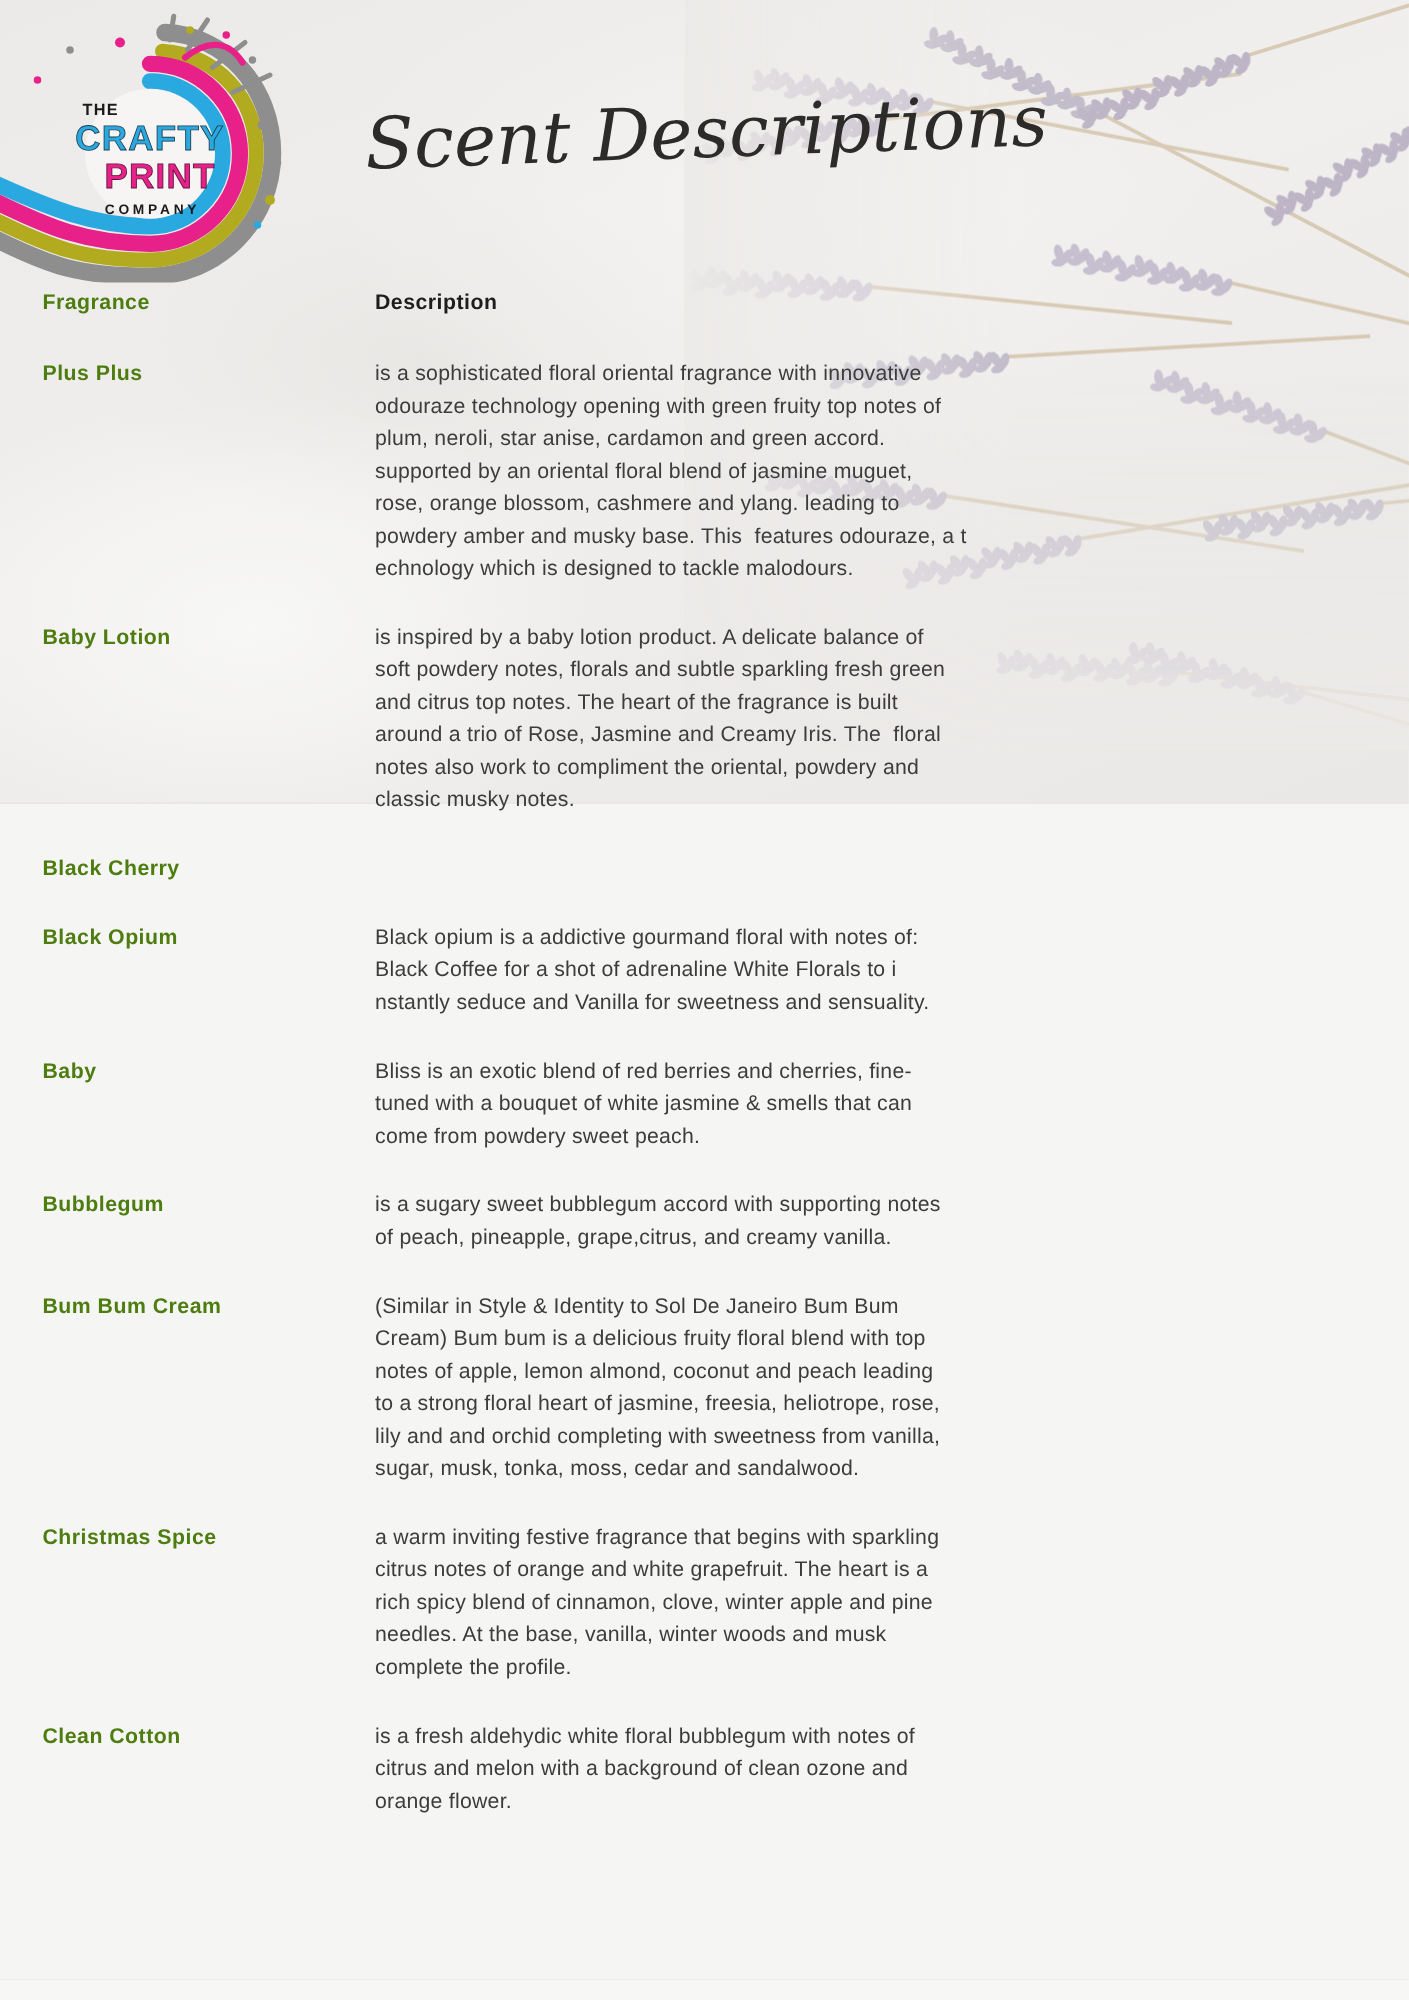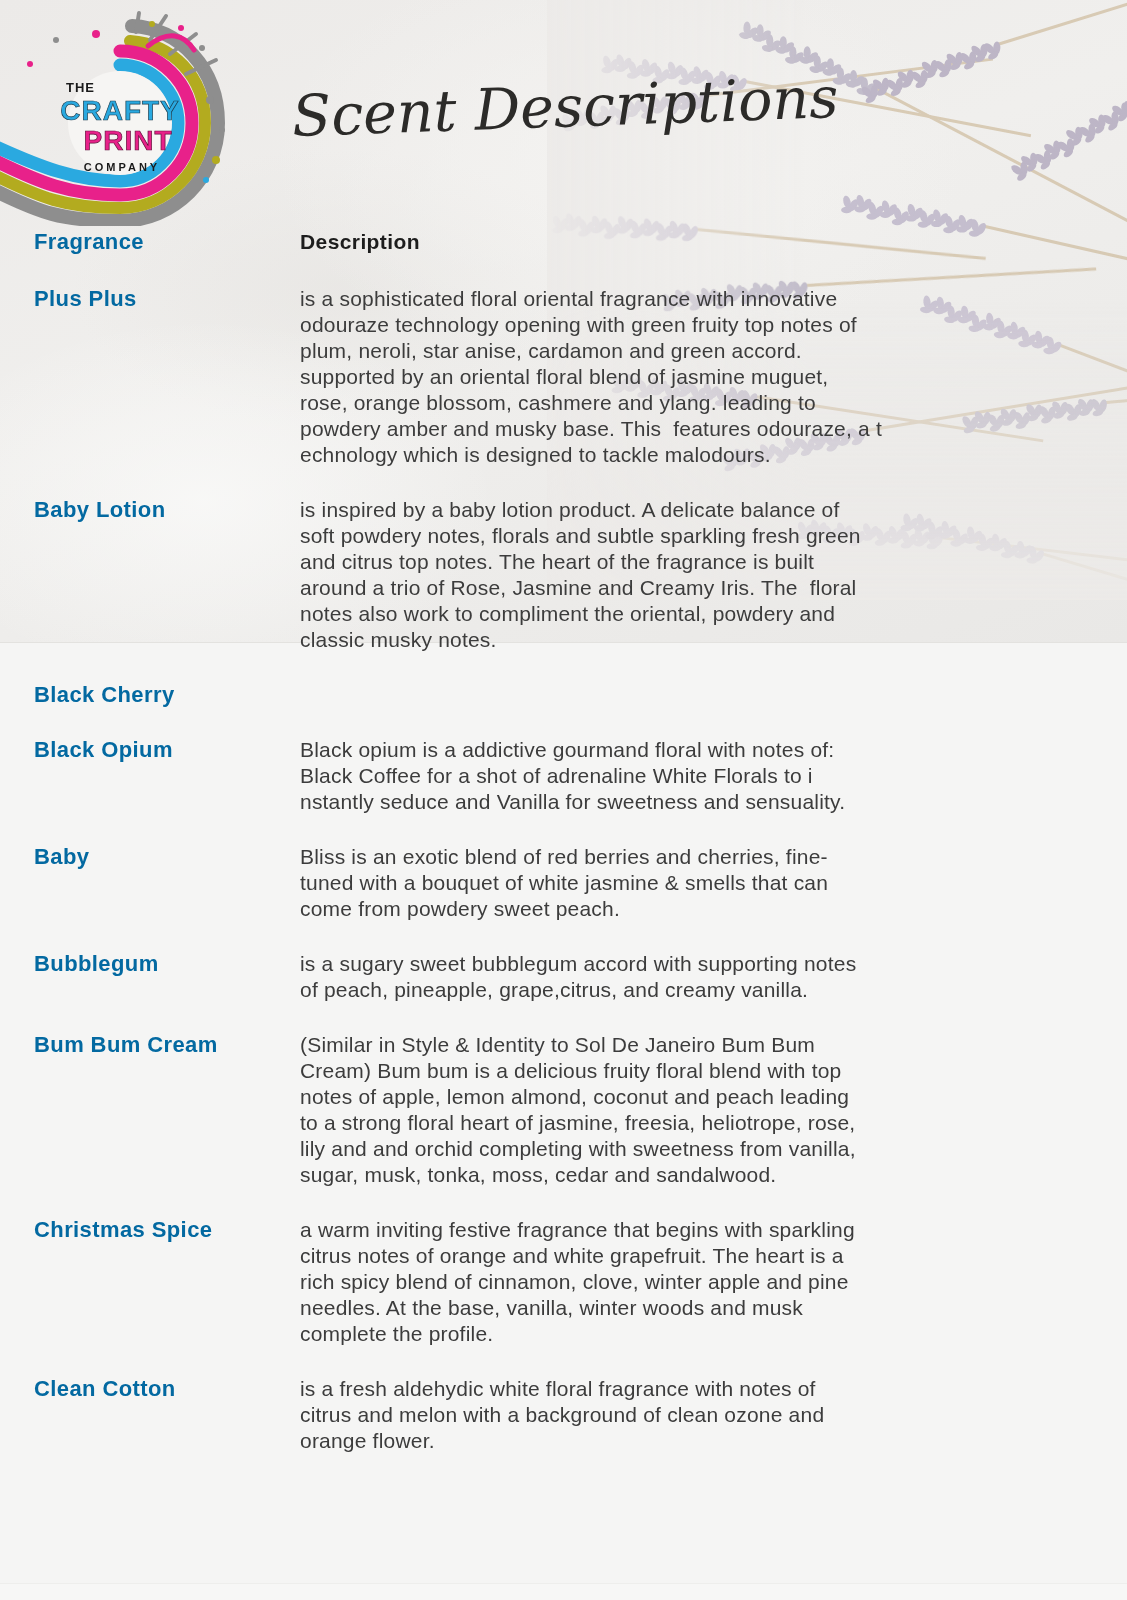--- a/index.html
+++ b/index.html
@@ -29,26 +29,26 @@
   }
   
   .content{
     position:absolute;top:0;left:0;width:1127px;
     padding:229px 0 0 34px;box-sizing:border-box;
   }
   .row{display:flex;margin-bottom:29px;}
   .header-row{margin-bottom:31px;}
   .name-cell{
     width:266px;flex:0 0 266px;
-    font-size:22px;line-height:26px;font-weight:bold;
-    color:#0369a1;letter-spacing:.4px;
+    font-size:17px;line-height:26px;font-weight:bold;
+    color:#4d7c0f;letter-spacing:.4px;
   }
   .desc-cell{
     flex:1;max-width:800px;
-    font-size:21px;line-height:26px;font-weight:normal;
+    font-size:17px;line-height:26px;font-weight:normal;
     color:#3c3c3c;letter-spacing:.2px;
     white-space:pre-wrap;
   }
   .header-desc{font-weight:bold;color:#1d1d1d;letter-spacing:.4px;}
   
   .bottom-strip{position:absolute;left:0;bottom:0;width:1127px;height:16px;
     background:#f7f7f6;border-top:1px solid #eeeeec;}
   
   .stem{stroke:#c0a67c;stroke-width:3;fill:none;}
   .logo-text{font-family:"Liberation Sans", sans-serif;font-weight:bold;}
@@ -219,21 +219,21 @@
       <div class="name-cell">Christmas Spice</div>
       <div class="desc-cell">a warm inviting festive fragrance that begins with sparkling
 citrus notes of orange and white grapefruit. The heart is a
 rich spicy blend of cinnamon, clove, winter apple and pine
 needles. At the base, vanilla, winter woods and musk
 complete the profile.</div>
     </div>
 
     <div class="row">
       <div class="name-cell">Clean Cotton</div>
-      <div class="desc-cell">is a fresh aldehydic white floral fragrance with notes of
+      <div class="desc-cell">is a fresh aldehydic white floral bubblegum with notes of
 citrus and melon with a background of clean ozone and
 orange flower.</div>
     </div>
   </div>
   </div>
 
   <div class="bottom-strip"></div>
 </div>
 
 </body></html>

